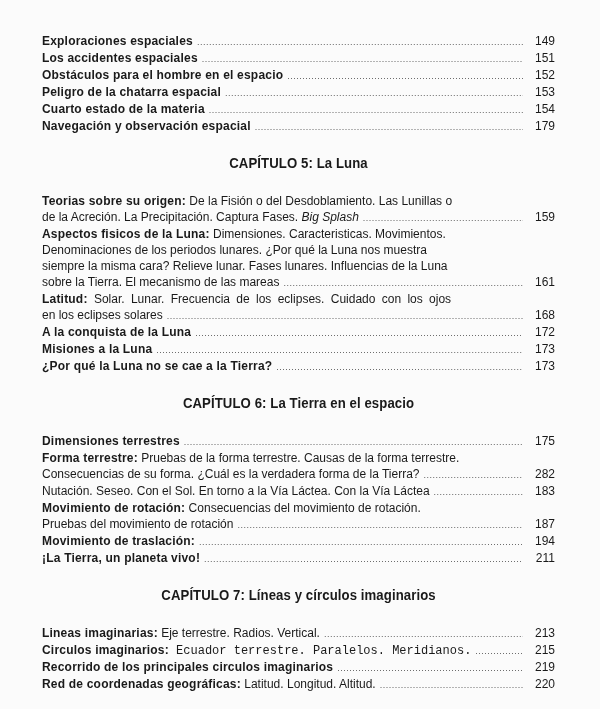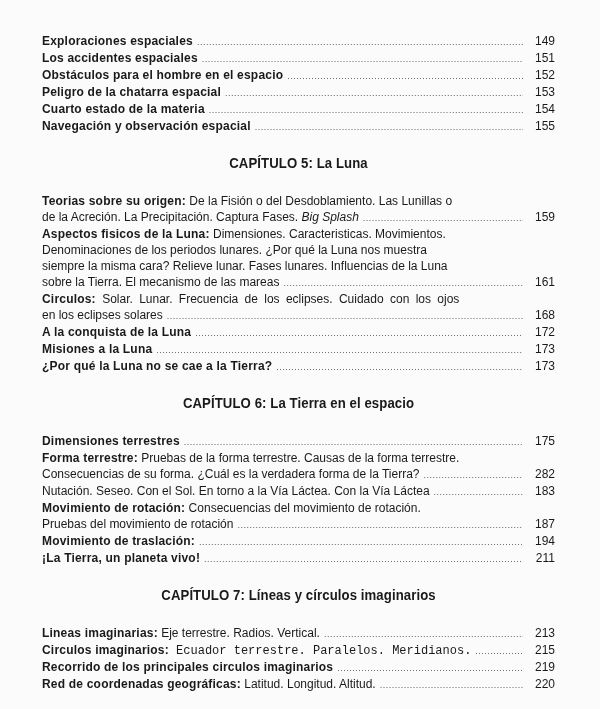--- a/index.html
+++ b/index.html
@@ -59,21 +59,21 @@
         <div class="line">
           <span class="b">Cuarto estado de la materia</span>
           <span class="dots"></span>
           <span class="page-num">154</span>
         </div>
       </div>
     <div class="entry">
         <div class="line">
           <span class="b">Navegación y observación espacial</span>
           <span class="dots"></span>
-          <span class="page-num">155</span>
+          <span class="page-num">179</span>
         </div>
       </div>
   </div>
 
   <div class="chapter">CAPÍTULO 5: La Luna</div>
   <div>
     <div class="entry">
       <div class="line">
           <span class="b">Teorias sobre su origen:</span>
           <span style="white-space: pre;"> De la Fisión o del Desdoblamiento. Las Lunillas o</span>
@@ -97,21 +97,21 @@
           <span style="white-space: pre;">siempre la misma cara? Relieve lunar. Fases lunares. Influencias de la Luna</span>
         </div>
       <div class="line">
           <span style="white-space: pre;">sobre la Tierra. El mecanismo de las mareas</span>
           <span class="dots"></span>
           <span class="page-num">161</span>
         </div>
     </div>
     <div class="entry">
       <div class="line">
-          <span class="b">Circulos:</span>
+          <span class="b">Latitud:</span>
           <span style="word-spacing: 3px; white-space: pre;"> Solar. Lunar. Frecuencia de los eclipses. Cuidado con los ojos</span>
         </div>
       <div class="line">
           <span style="white-space: pre;">en los eclipses solares</span>
           <span class="dots"></span>
           <span class="page-num">168</span>
         </div>
     </div>
     <div class="entry">
         <div class="line">

